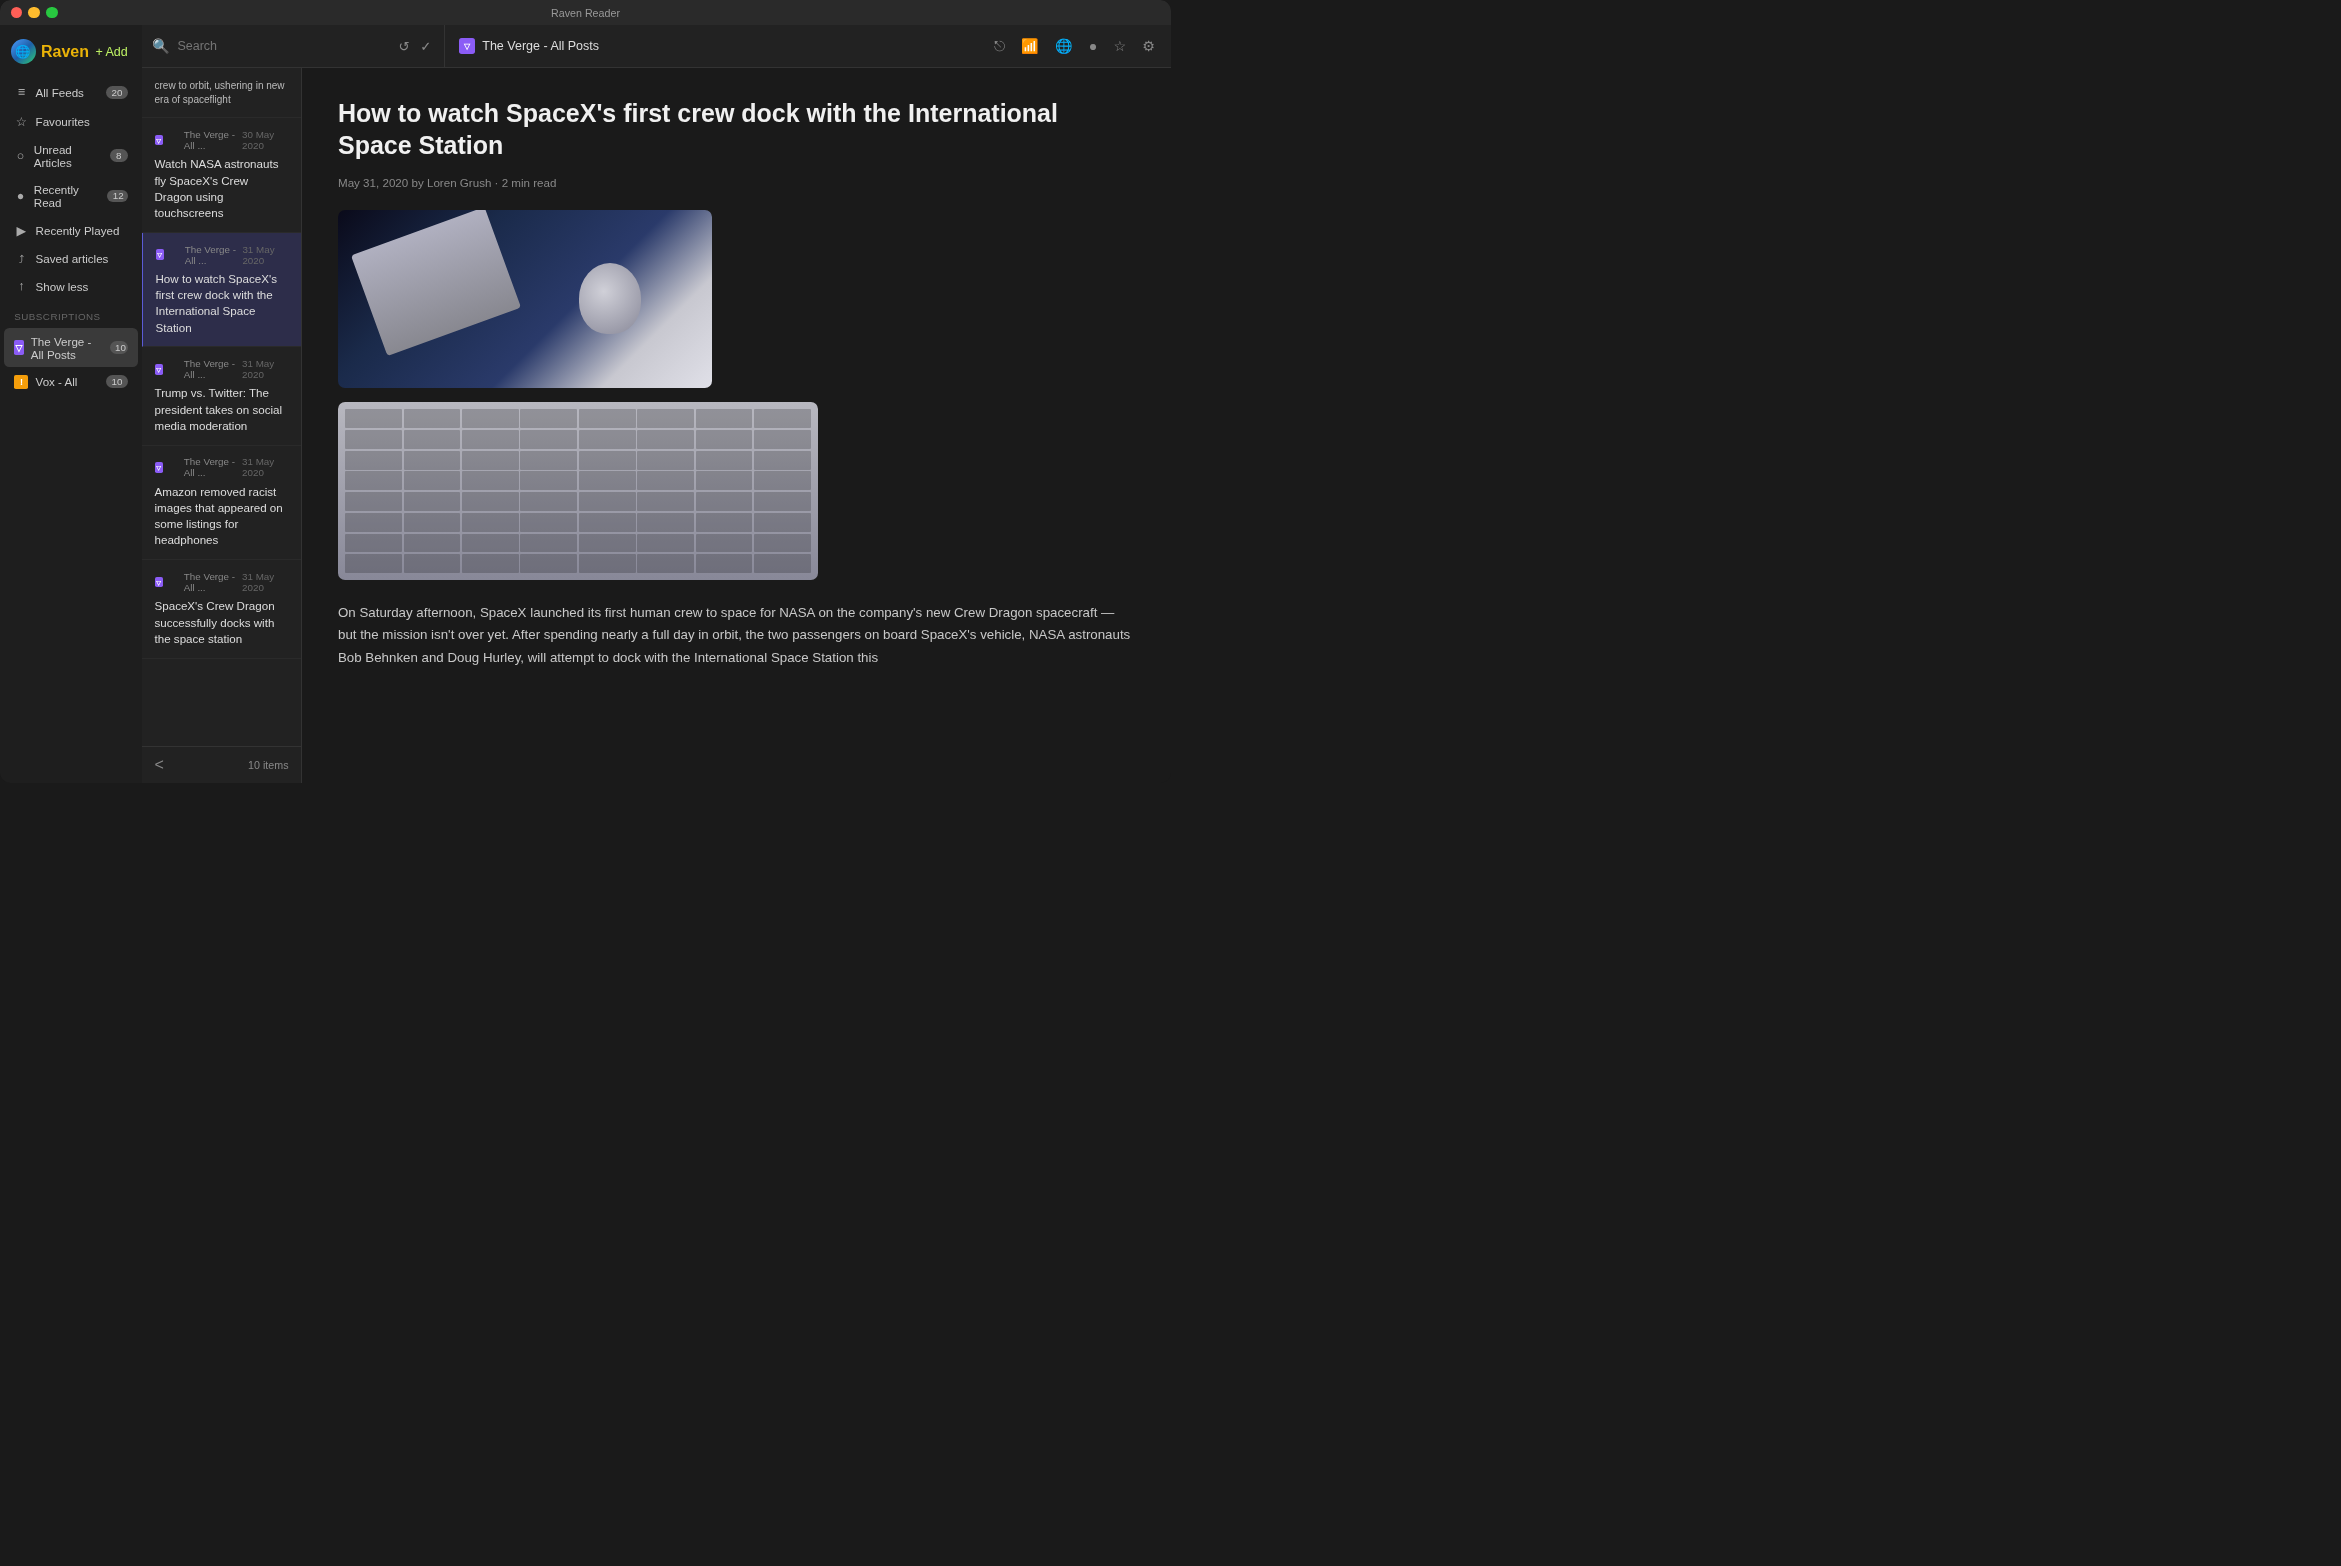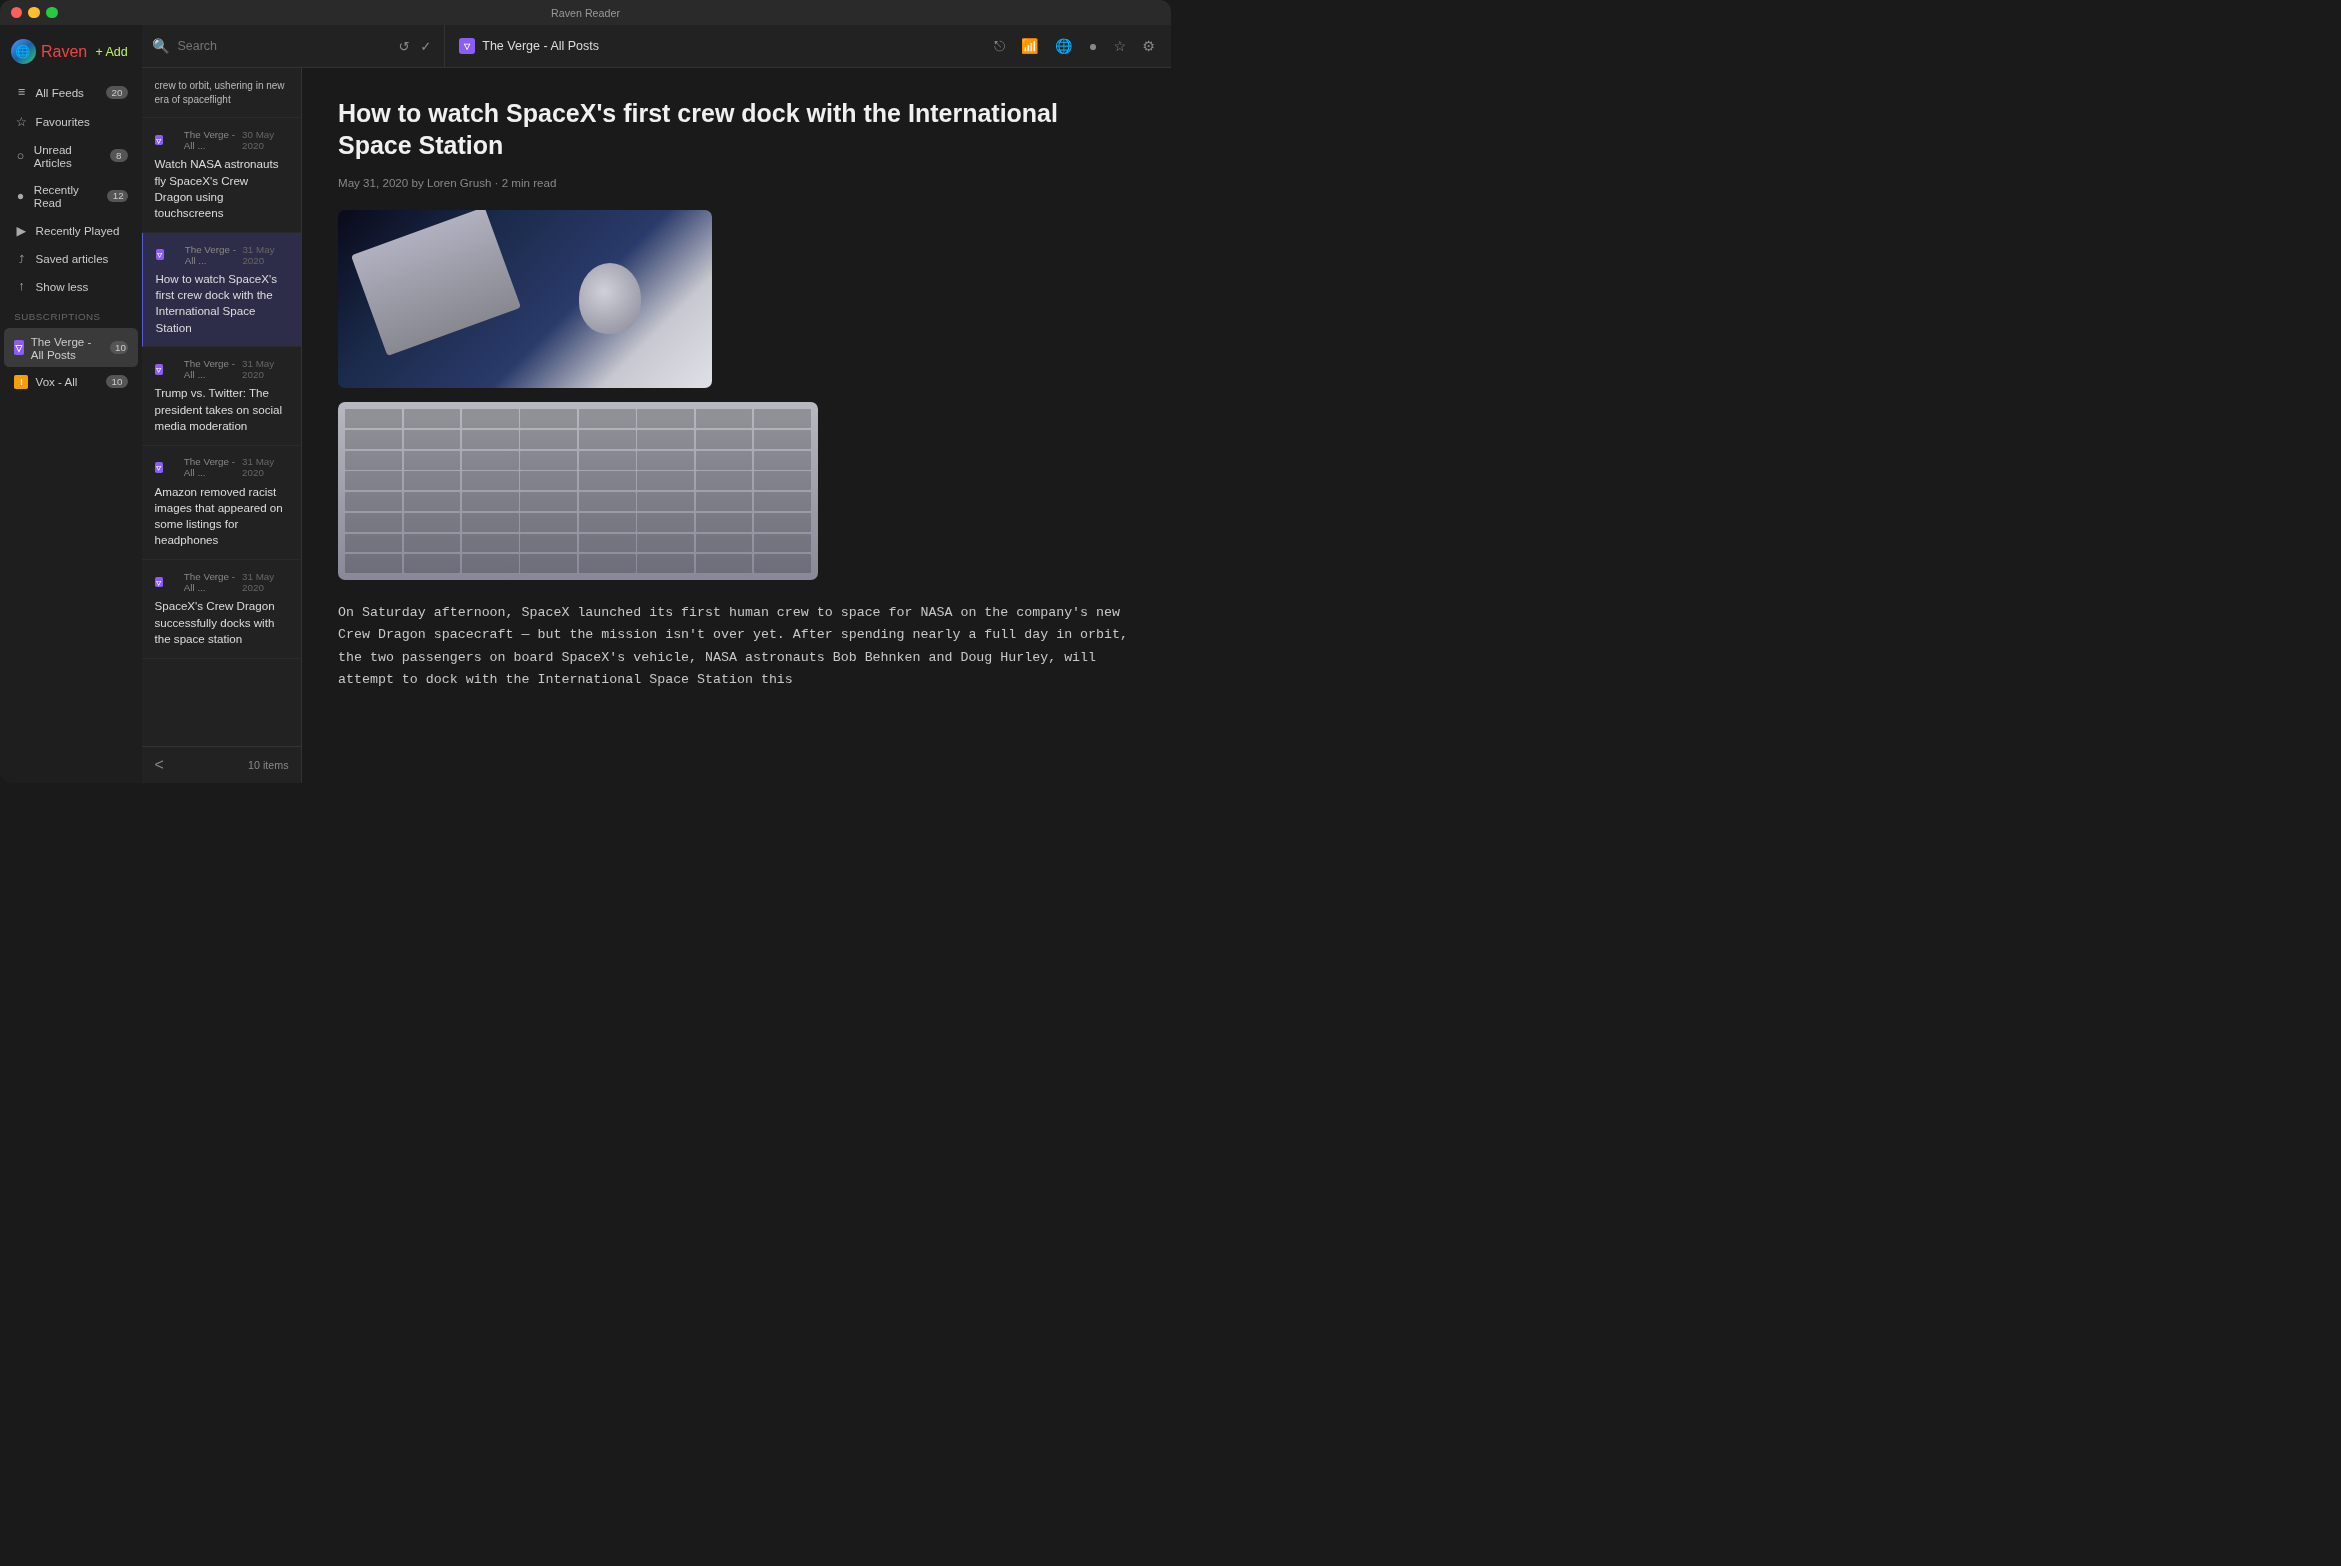--- a/index.html
+++ b/index.html
@@ -78,22 +78,22 @@
       border-radius: 50%;
       background: linear-gradient(135deg, #4a9eff, #1e5fa8, #2ecc71);
       display: flex;
       align-items: center;
       justify-content: center;
       font-size: 12.5px;
       flex-shrink: 0;
     }
     .logo-text {
       font-size: 16px;
-      font-weight: 400;
-      color: #ef4444;
+      font-weight: 700;
+      color: #eab308;
     }
     .add-button {
       display: flex;
       align-items: center;
       gap: 2.7px;
       background: transparent;
       border: none;
       color: #bef264;
       font-size: 12.5px;
       cursor: pointer;
@@ -369,21 +369,20 @@
       gap: 1.8px;
     }
     .iss-panel-cell {
       background: rgba(0,0,0,0.2);
       border-radius: 0.9px;
     }
     .article-body {
       font-size: 13.3px;
       color: #c8c8c8;
       line-height: 1.7;
-      font-family: Liberation Mono, monospace;
     }
     
     ::-webkit-scrollbar { width: 5.3px; }
     ::-webkit-scrollbar-track { background: transparent; }
     ::-webkit-scrollbar-thumb { background: #444; border-radius: 2.7px; }
     
     .top-toolbar-row {
       height: 43px;
       display: flex;
       align-items: center;

